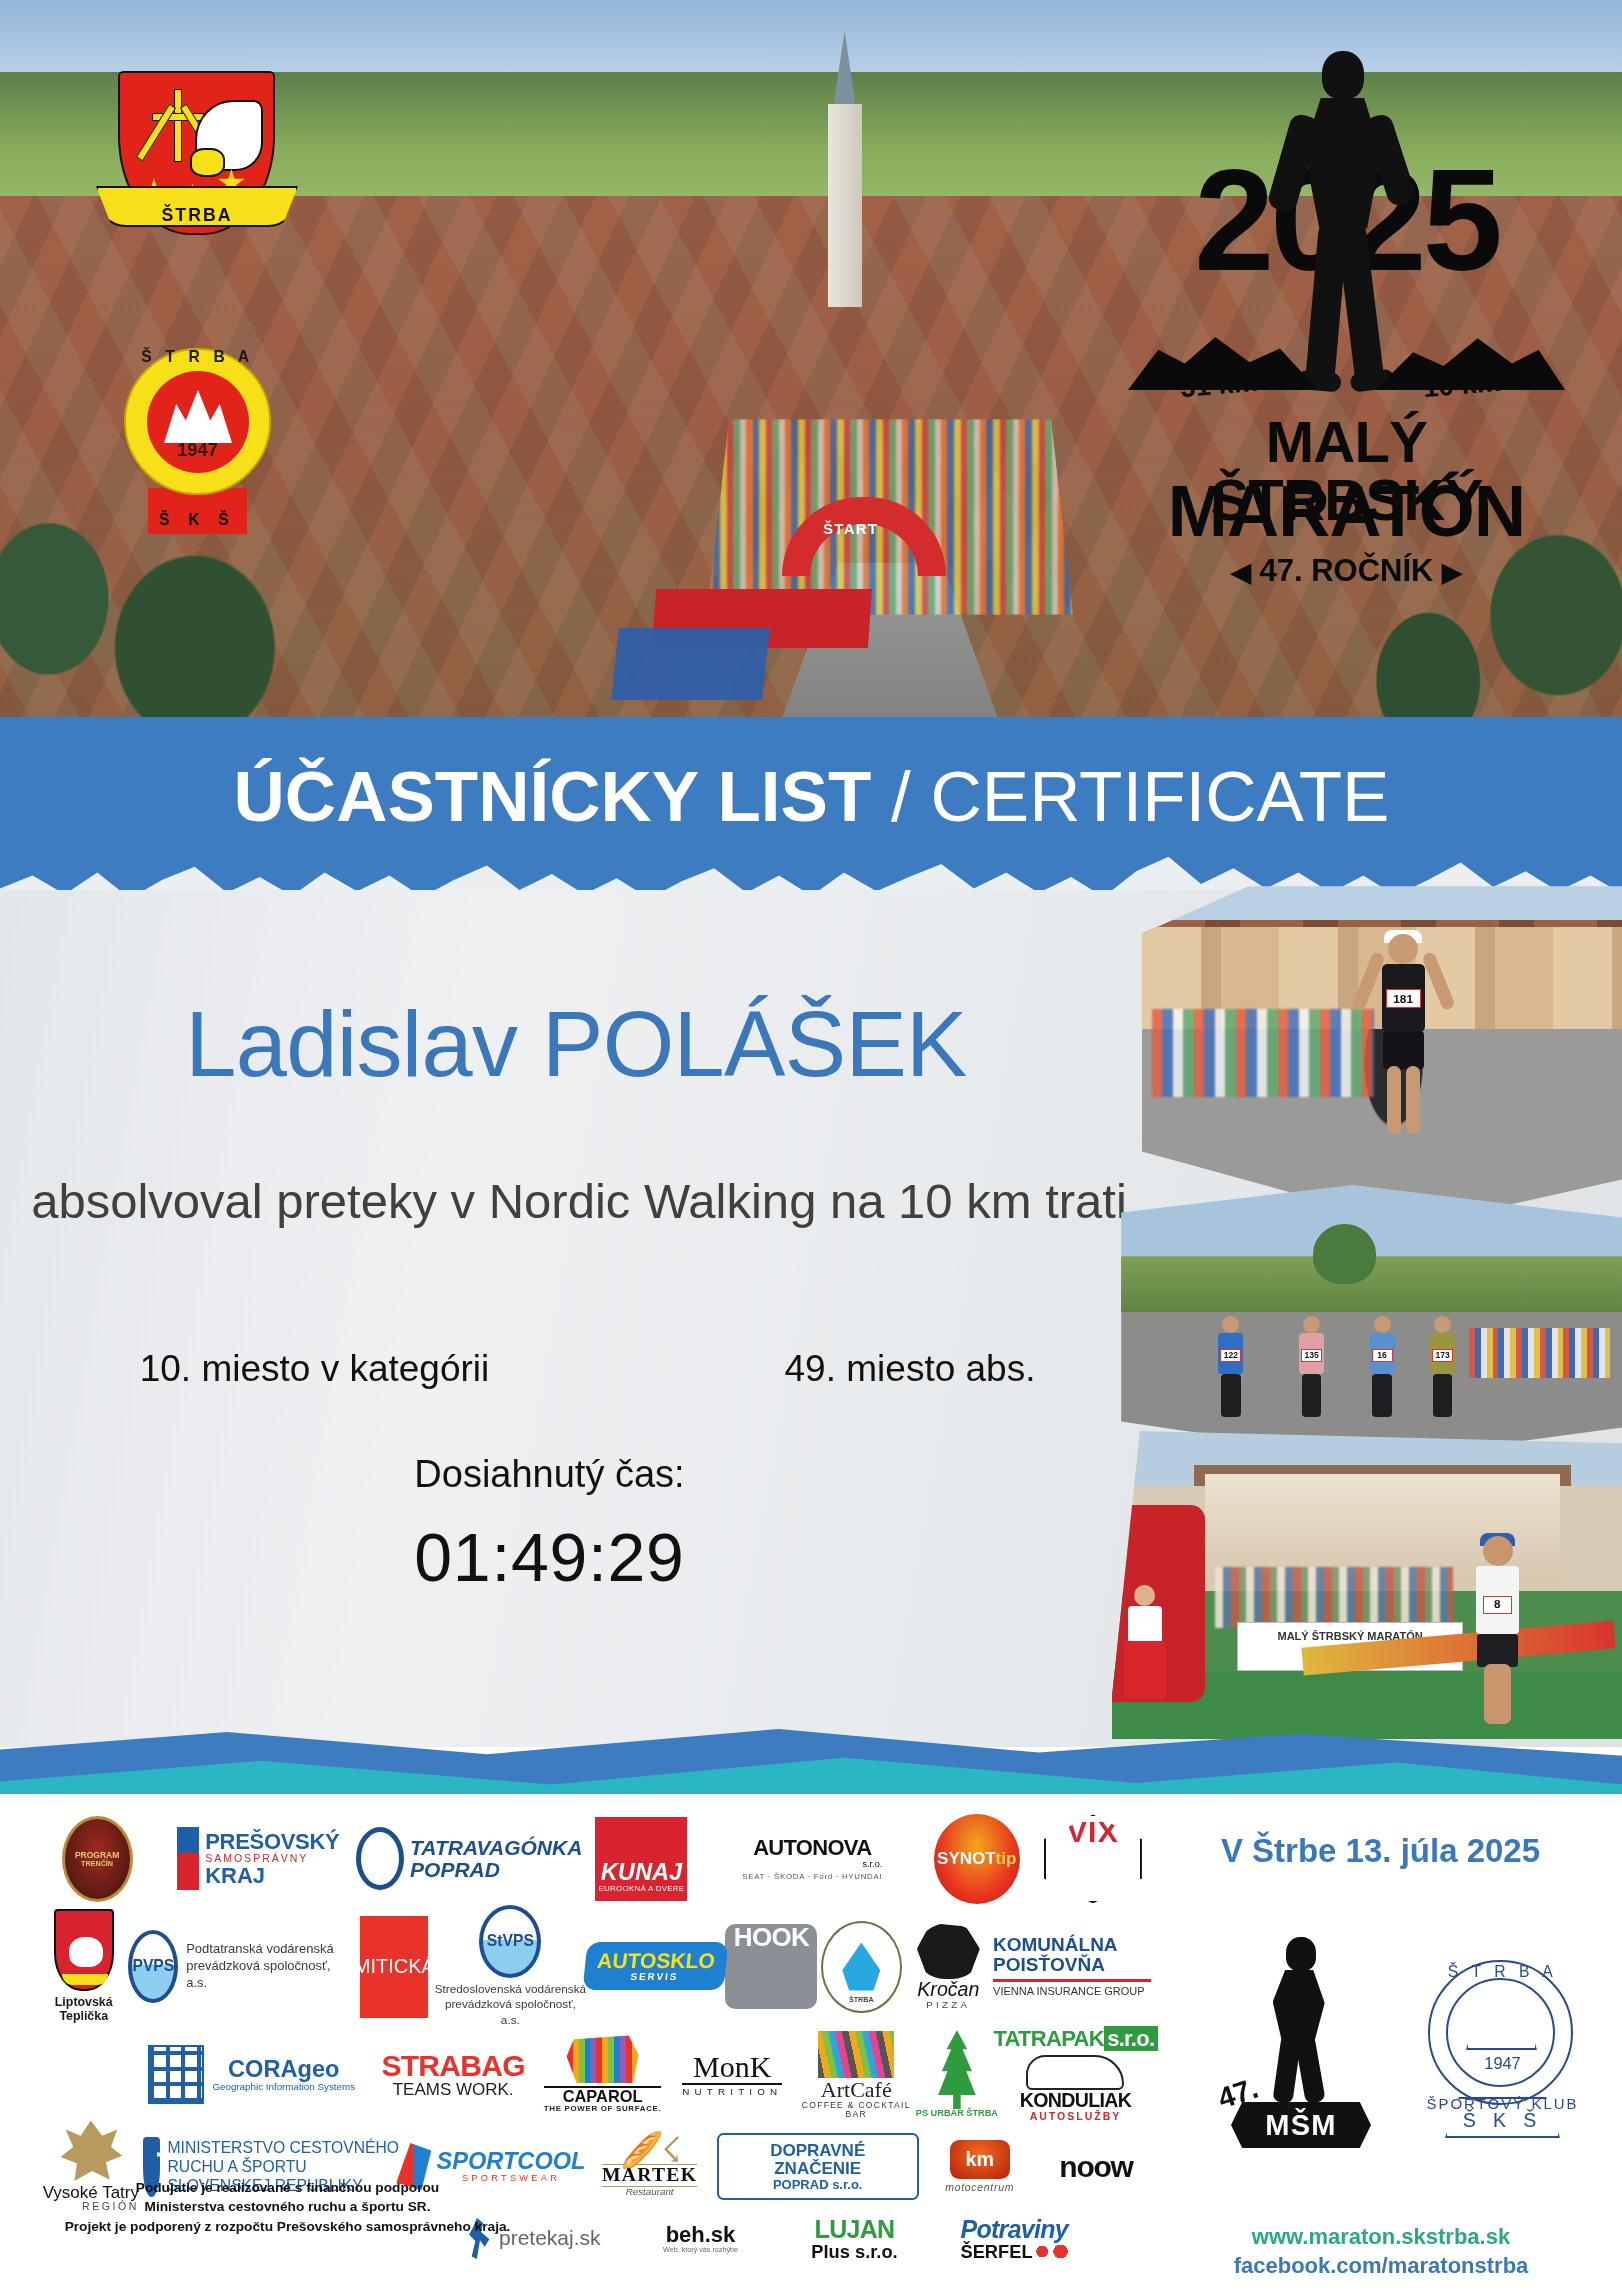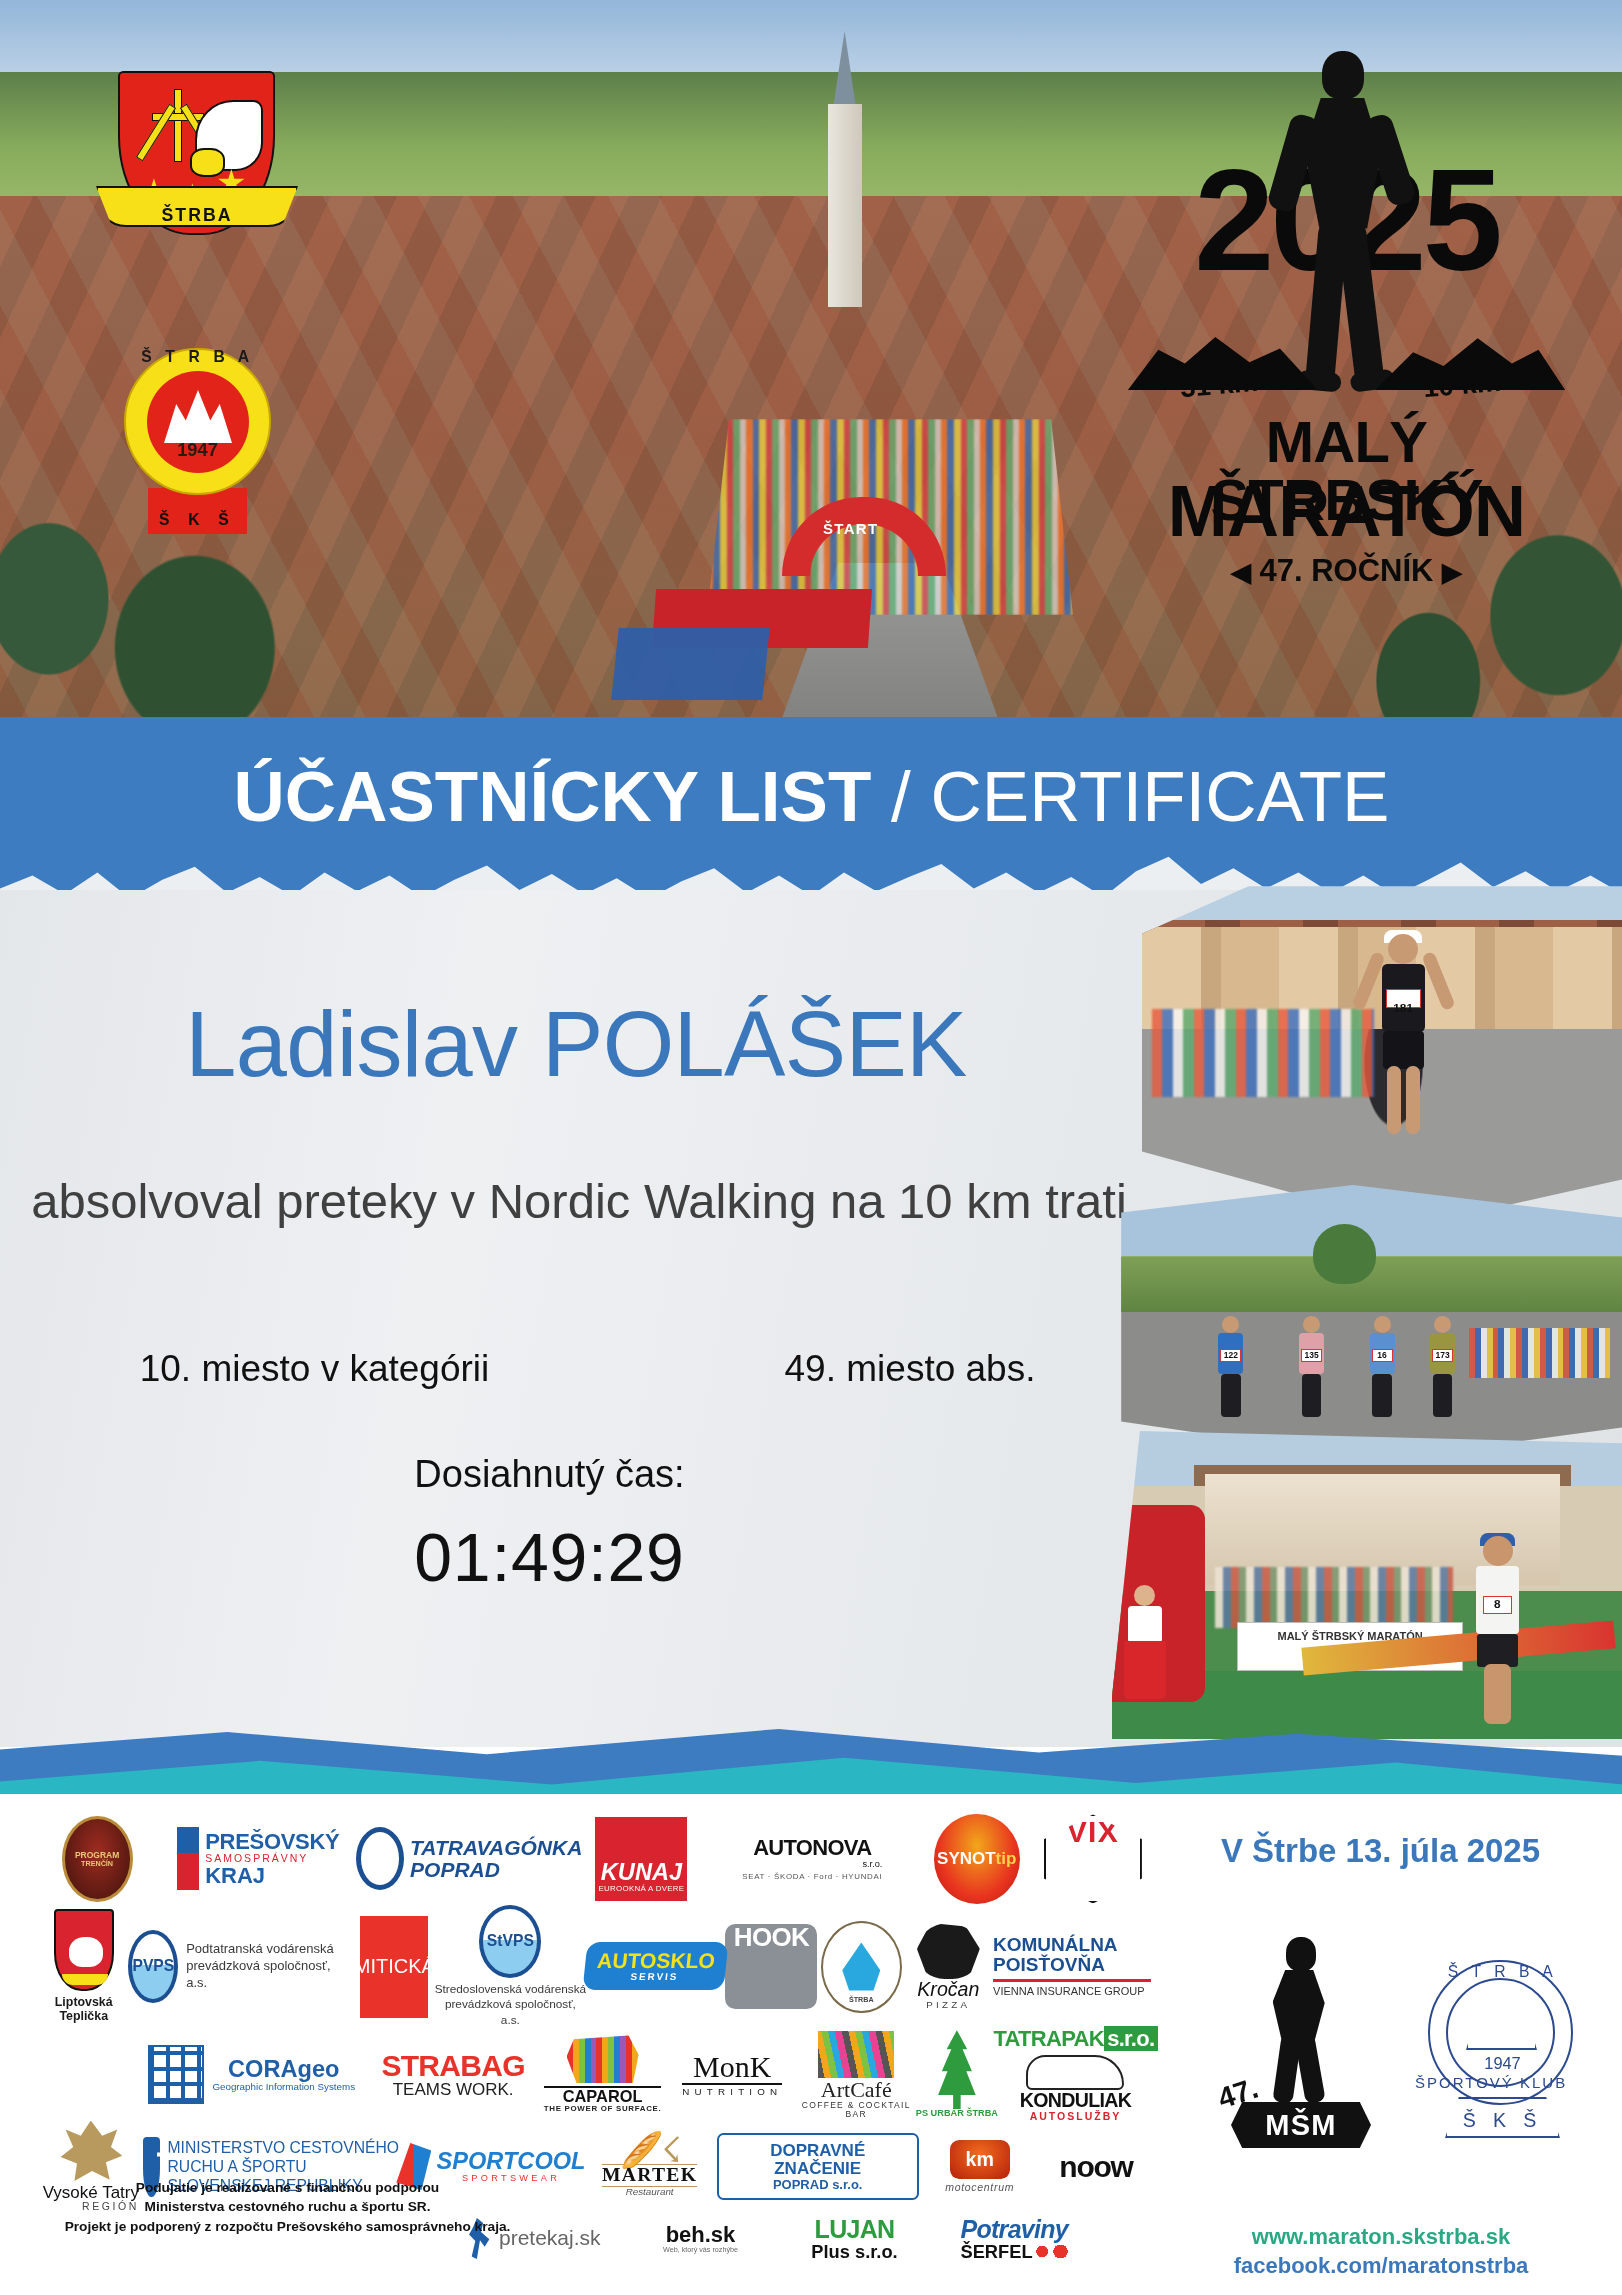--- a/index.html
+++ b/index.html
@@ -306,21 +306,21 @@
     position:absolute; left:0; top:10%; width:100%; height:10%;
     background:repeating-linear-gradient(90deg,#9d6047 0 63px,#7e4a38 63px 98px);
   }
   .ph1 .runner {
     position:absolute; left:46%; top:14%; width:79px; height:216px;
   }
   .ph1 .runner .h { position:absolute; left:23.6px; top:0; width:30px; height:30px; background:#c89a74; border-radius:50%; }
   .ph1 .runner .cap { position:absolute; left:19.6px; top:-3.9px; width:38px; height:13px; background:#fff; border-radius:7.9px 7.9px 0 0; }
   .ph1 .runner .top { position:absolute; left:17px; top:30px; width:43px; height:68px; background:#1a1a1e; border-radius:5.2px; }
   .ph1 .runner .bib { position:absolute; left:21px; top:55px; width:35px; height:19.6px; background:#fff; border:1.3px solid #d33; }
-  .ph1 .runner .bibtxt { position:absolute; left:0; right:0; top:11px; text-align:center; font-size:11.8px; font-weight:bold; color:#111; }
+  .ph1 .runner .bibtxt { position:absolute; left:0; right:0; top:2px; text-align:center; font-size:11.8px; font-weight:bold; color:#111; }
   .ph1 .runner .short { position:absolute; left:18.3px; top:97px; width:41px; height:38px; background:#141418; border-radius:3.9px; }
   .ph1 .runner .lg1 { position:absolute; left:22px; top:132px; width:14.4px; height:68px; background:#c89a74; border-radius:6.5px; }
   .ph1 .runner .lg2 { position:absolute; left:41px; top:132px; width:14.4px; height:68px; background:#c89a74; border-radius:6.5px; }
   .ph1 .runner .a1 { position:absolute; left:-2.6px; top:17px; width:13px; height:60px; background:#c89a74; border-radius:6.5px; transform:rotate(22deg); }
   .ph1 .runner .a2 { position:absolute; left:67px; top:17px; width:13px; height:60px; background:#c89a74; border-radius:6.5px; transform:rotate(-22deg); }
   .ph1 .spec {
     position:absolute; left:2%; top:36%; width:46%; height:26%;
     background:repeating-linear-gradient(90deg,
       rgba(230,90,60,.8) 0 10.5px, rgba(60,110,190,.8) 10.5px 21px,
       rgba(250,250,250,.75) 21px 31px, rgba(90,170,110,.8) 31px 42px);
@@ -608,21 +608,21 @@
   }
   .stamp .ring { position:absolute; left:13px; top:34px; width:145px; height:145px;
     border:2px solid #2b4a8f; border-radius:50%; }
   .stamp .ring2 { position:absolute; left:31px; top:52px; width:109px; height:109px;
     border:2px solid #2b4a8f; border-radius:50%; }
   .stamp .mtn { position:absolute; left:51px; top:68px; width:71px; height:56px;
     border:2px solid #2b4a8f;
     clip-path:polygon(0 100%,16% 30%,32% 58%,50% 6%,68% 58%,84% 30%,100% 100%); }
   .stamp .yr { position:absolute; left:0; right:0; top:128px; text-align:center; font-size:16.4px; }
   .stamp .top { position:absolute; left:0; right:0; top:37px; text-align:center; font-size:15.7px; letter-spacing:4.6px; }
-  .stamp .bot { position:absolute; left:0; right:0; top:148px; font-size:15px; letter-spacing:2px; }
+  .stamp .bot { position:absolute; left:0; right:0; top:169px; text-align:center; font-size:15px; letter-spacing:2px; }
   .stamp .sks { position:absolute; left:0; right:0; top:183px; text-align:center; font-size:19.6px; letter-spacing:5.9px; }
   .stamp .trap { position:absolute; left:30px; top:171px; width:115px; height:41px;
     border:2px solid #2b4a8f; clip-path:polygon(12% 0,88% 0,100% 100%,0 100%); }
 </style>
 </head>
 <body>
 
 <div class="hero">
   <div class="sky"></div>
   <div class="field"></div>

